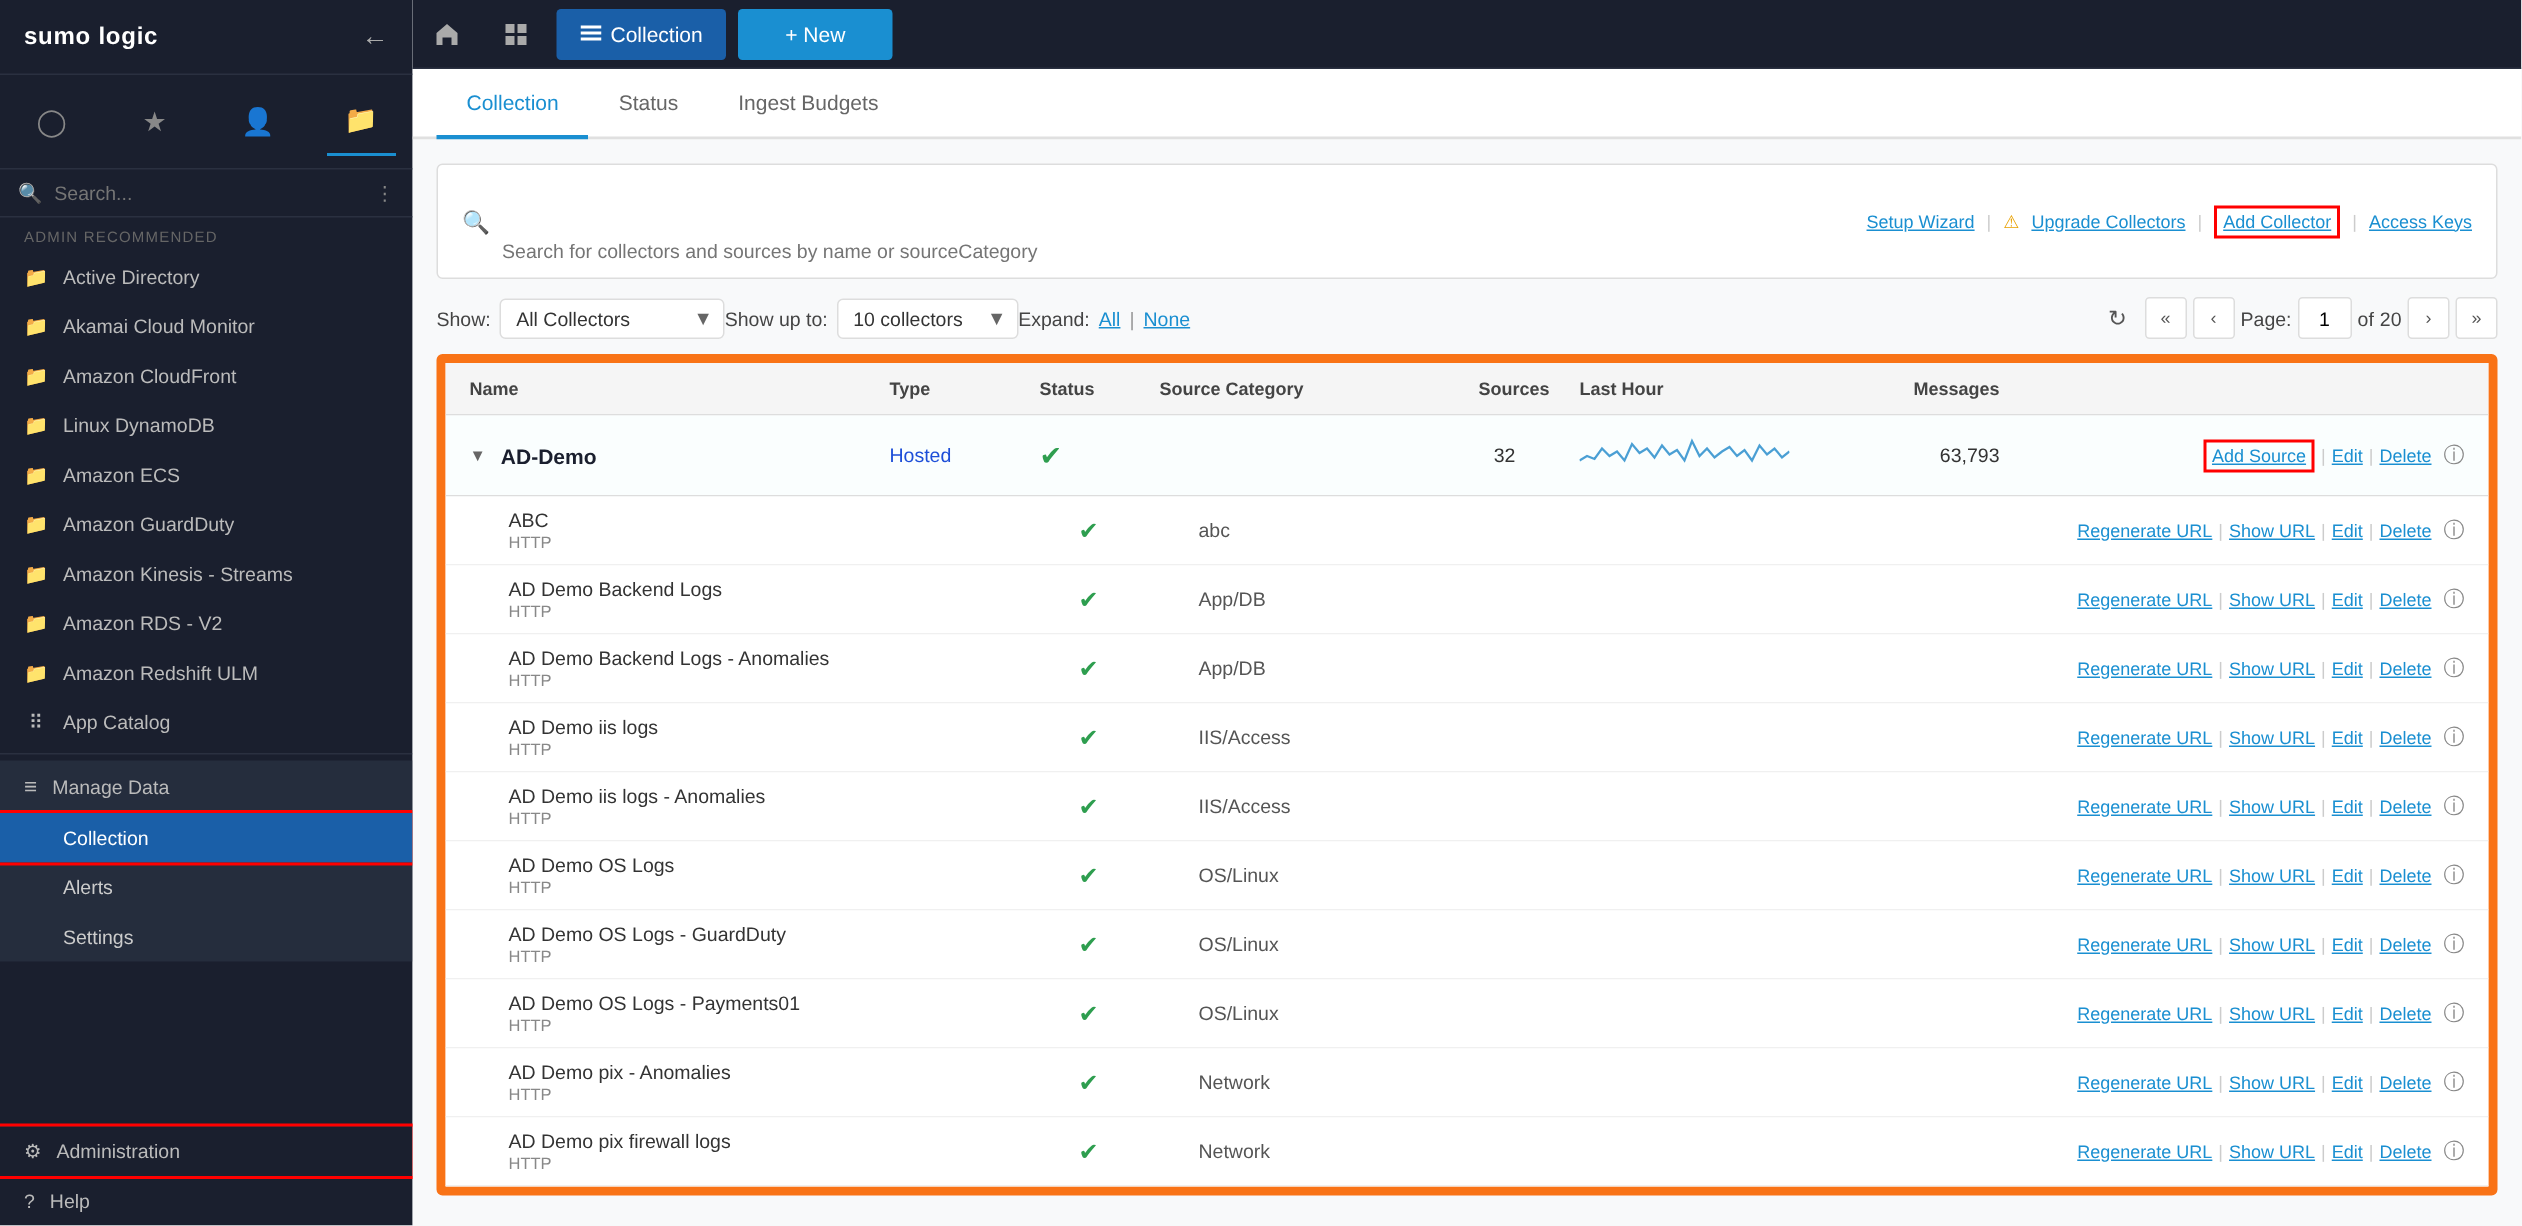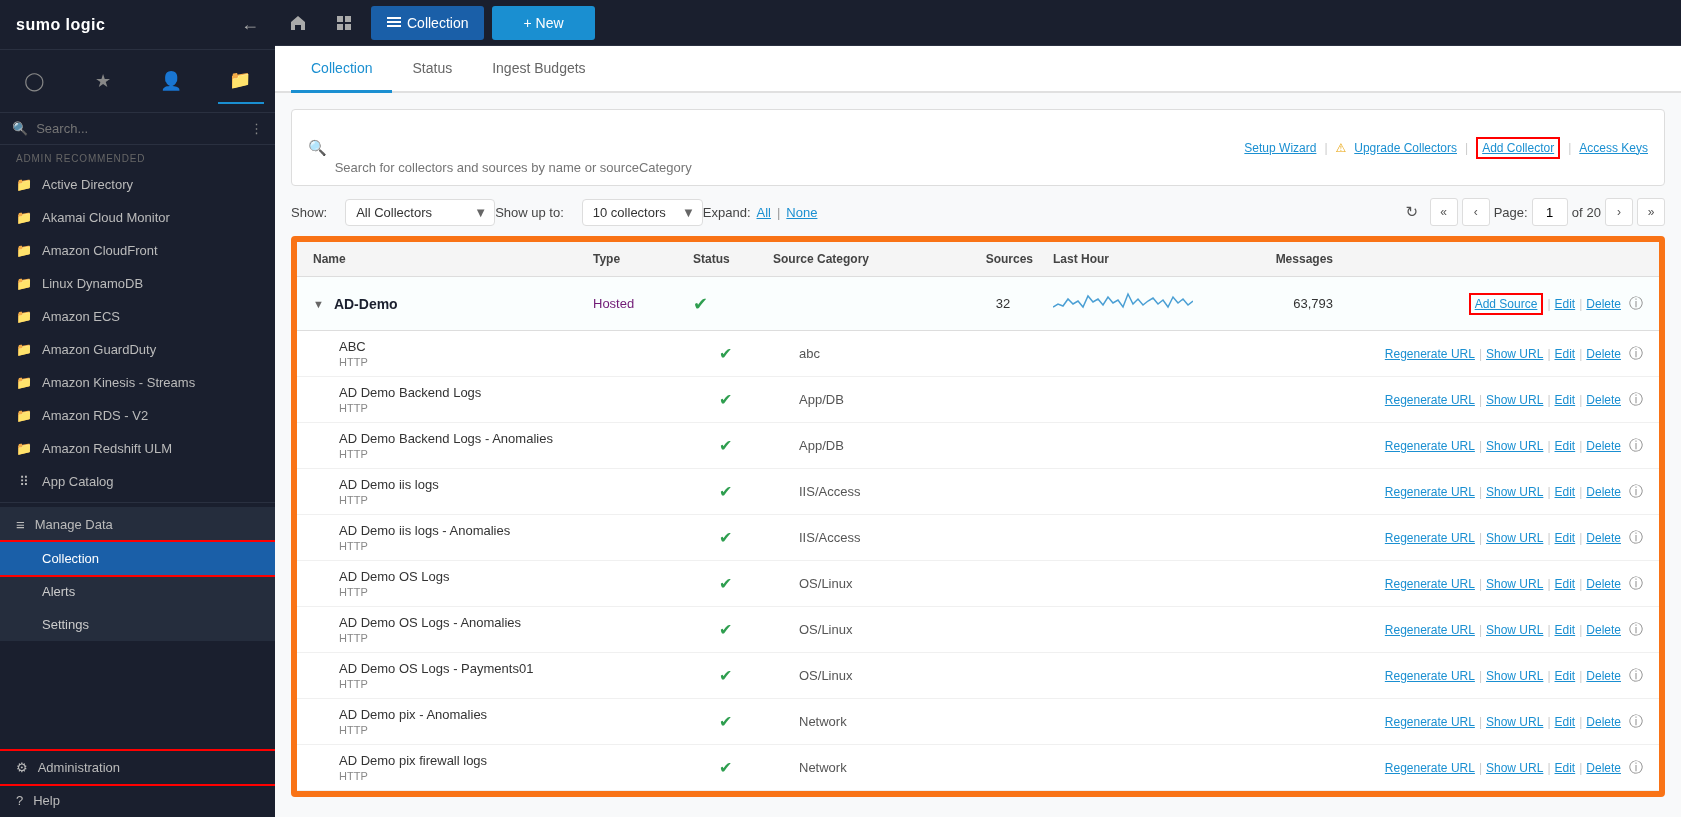--- a/index.html
+++ b/index.html
@@ -42,21 +42,21 @@
 
     
     .toolbar { background: white; border: 1px solid #ddd; border-radius: 4px; padding: 10px 16px; margin-bottom: 12px; display: flex; align-items: center; justify-content: space-between; }
     .toolbar-left { display: flex; align-items: center; gap: 8px; flex: 1; }
     .search-icon { color: #888; font-size: 15px; }
     .toolbar-search { border: none; outline: none; font-size: 13px; color: #555; flex: 1; margin-top: 40px; }
     .toolbar-right { display: flex; align-items: center; gap: 8px; font-size: 12px; }
     .link-btn { color: #1a8fd1; cursor: pointer; text-decoration: underline; font-size: 12px; white-space: nowrap; }
     .warning-icon { color: #e8a000; }
     .add-collector-btn { border: 2px solid red; color: #1a8fd1; cursor: pointer; text-decoration: underline; font-size: 12px; padding: 2px 4px; }
-    .filter-group { display: flex; align-items: center; gap: 18px; font-size: 13px; color: #444; }
+    .filter-group { display: flex; align-items: center; gap: 6px; font-size: 13px; color: #444; }
     .filter-select { border: 1px solid #ddd; border-radius: 4px; padding: 5px 28px 5px 10px; font-size: 13px; color: #333; background: white; cursor: pointer; appearance: none; -webkit-appearance: none; position: relative; }
     .select-wrapper { position: relative; display: inline-block; }
     .select-arrow { position: absolute; right: 8px; top: 50%; transform: translateY(-50%); pointer-events: none; color: #666; }
     .expand-group { display: flex; align-items: center; gap: 6px; font-size: 13px; }
     .expand-label { color: #444; }
     .expand-link { color: #1a8fd1; cursor: pointer; text-decoration: underline; }
     .sep { color: #999; }
 
     
     .pagination-bar { display: flex; align-items: center; gap: 4px; margin-left: auto; font-size: 13px; color: #444; }
@@ -303,21 +303,21 @@
         <div class="col-lasthour">Last Hour</div>
         <div class="col-messages" style="text-align:right;padding-right:20px;">Messages</div>
         <div class="col-actions"></div>
       </div>
 
       <div style="display:grid;grid-template-columns:280px 100px 80px 200px 80px 180px 120px 1fr;padding:10px 16px;border-bottom:1px solid #ddd;align-items:center;background:#fafefe;">
         <div style="display:flex;align-items:center;gap:4px;">
           <span class="chevron-icon">▼</span>
           <span class="collector-name">AD-Demo</span>
         </div>
-        <div style="font-size:13px;color:#701a75;">Hosted</div>
+        <div style="font-size:13px;color:#1d4ed8;">Hosted</div>
         <div>
           <span style="color:#2e9e4f;font-size:18px;">✔</span>
         </div>
         <div></div>
         <div style="text-align:center;padding-right:20px;font-size:13px;color:#333;">32</div>
         <div>
           <svg class="sparkline" viewBox="0 0 140 30" preserveAspectRatio="none">
             <polyline points="0,20 5,17 10,19 15,12 20,17 25,14 30,20 35,9 40,15 45,12 50,18 55,10 60,16 65,13 70,20 75,7 80,17 85,12 90,18 95,14 100,11 105,17 110,13 115,20 120,10 125,16 130,12 135,18 140,14" fill="none" stroke="#4a9fd4" stroke-width="1.5"></polyline>
           </svg>
         </div>
@@ -465,21 +465,21 @@
           <span class="action-sep">|</span>
           <span class="action-link">Edit</span>
           <span class="action-sep">|</span>
           <span class="action-link">Delete</span>
           <span class="info-btn">ⓘ</span>
         </div>
       </div>
 
       <div style="display:grid;grid-template-columns:280px 100px 80px 200px 80px 180px 120px 1fr;padding:8px 16px 8px 42px;border-bottom:1px solid #f0f0f0;align-items:center;background:white;">
         <div>
-          <div class="source-name">AD Demo OS Logs - Anomalies</div>
+          <div class="source-name">AD Demo OS Logs - GuardDuty</div>
           <div class="source-type">HTTP</div>
         </div>
         <div></div>
         <div><span style="color:#2e9e4f;font-size:16px;">✔</span></div>
         <div style="font-size:13px;color:#555;">OS/Linux</div>
         <div></div>
           <div></div>
           <div></div>
         <div style="display:flex;align-items:center;gap:4px;font-size:12px;justify-content:flex-end;">
           <span class="action-link">Regenerate URL</span>

